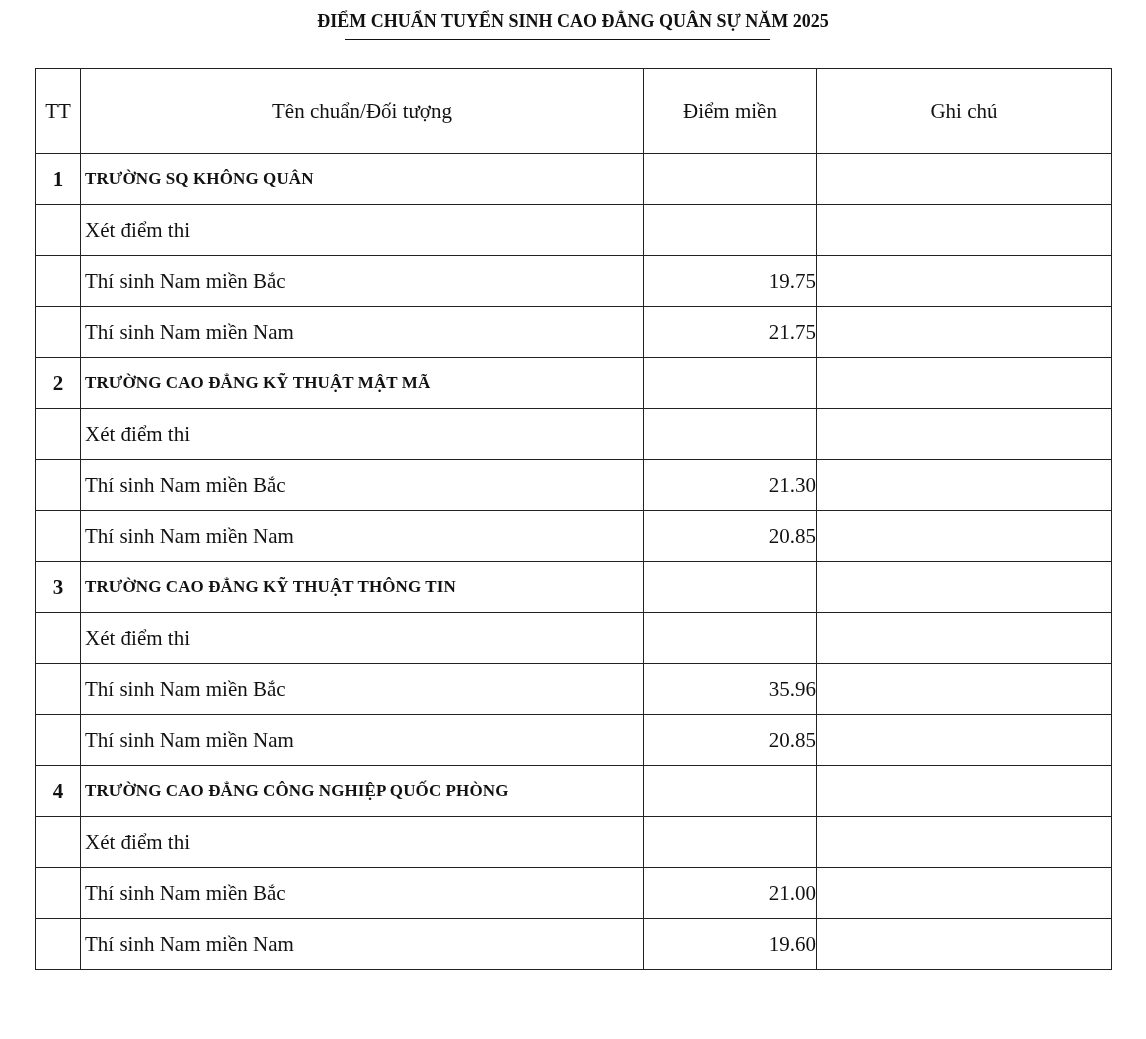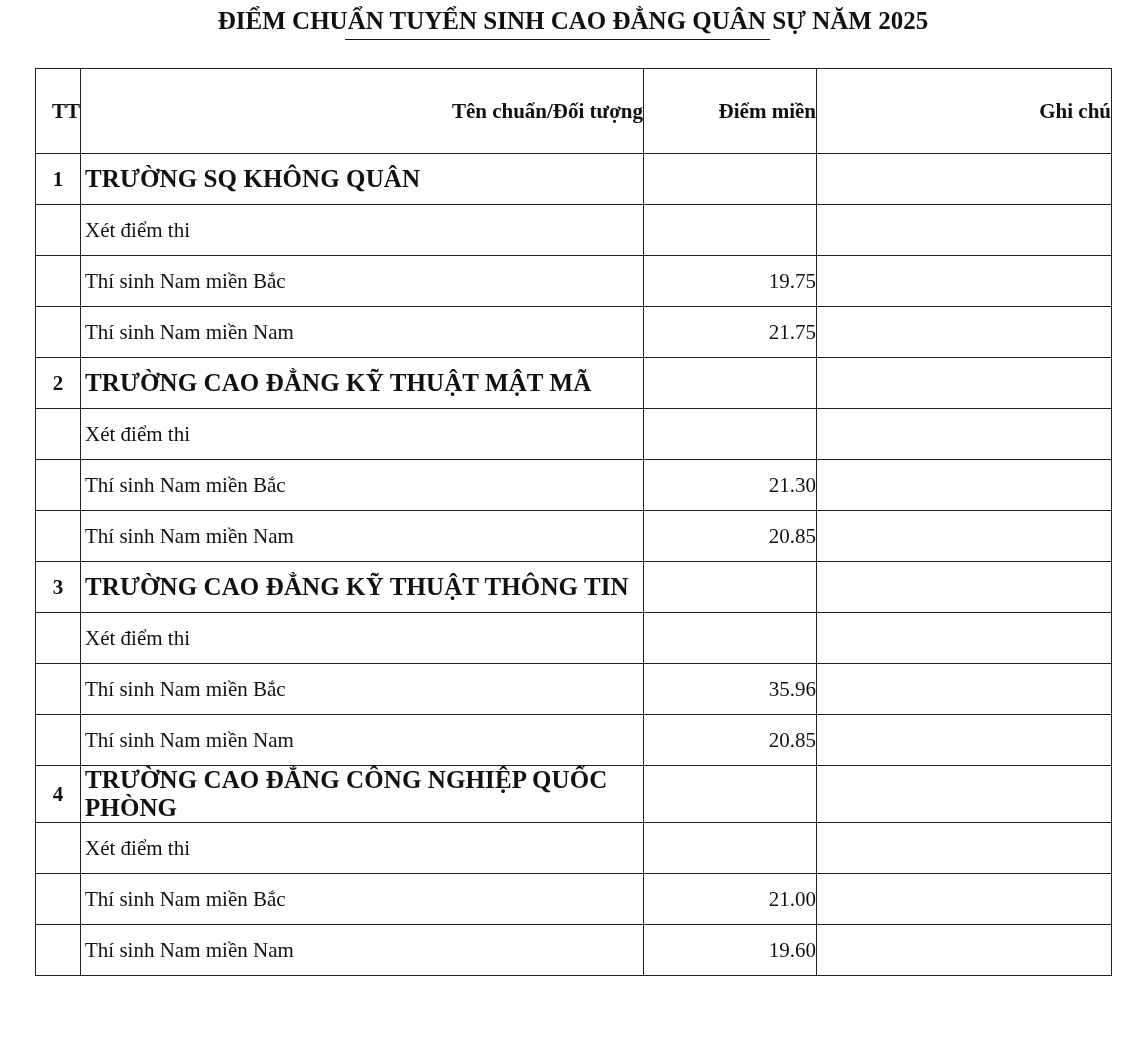--- a/index.html
+++ b/index.html
@@ -15,21 +15,21 @@
       font-family: "Liberation Serif", "DejaVu Serif", serif;
       color: #111111;
     }
     .page-title {
       position: absolute;
       top: 4px;
       left: 0;
       width: 1146px;
       text-align: center;
       font-weight: bold;
-      font-size: 25px;
+      font-size: 18px;
       line-height: 34px;
       letter-spacing: 0px;
     }
     .title-underline {
       position: absolute;
       top: 39px;
       left: 345px;
       width: 425px;
       height: 0;
       border-top: 1.5px solid #111;
@@ -43,41 +43,41 @@
       table-layout: fixed;
     }
     table.scores td, table.scores th {
       border: 1.5px solid #222;
       padding: 0;
       font-size: 21px;
       vertical-align: middle;
     }
     table.scores th {
       height: 84px;
-      font-weight: bold;
-      text-align: right;
+      font-weight: normal;
+      text-align: center;
     }
     table.scores td {
       height: 50px;
     }
     col.c-tt { width: 45px; }
     col.c-name { width: 563px; }
     col.c-score { width: 173px; }
     col.c-note { width: 295px; }
     td.tt {
       text-align: center;
       font-weight: bold;
     }
     td.name {
       padding-left: 4px !important;
       text-align: left;
     }
     td.name.school {
       font-weight: bold;
-      font-size: 25px;
+      font-size: 17px;
       letter-spacing: 0.1px;
     }
     td.score {
       text-align: right;
     }
   </style>
 </head>
 <body>
 
 <div class="page-title">ĐIỂM CHUẨN TUYỂN SINH CAO ĐẲNG QUÂN SỰ NĂM 2025</div>

